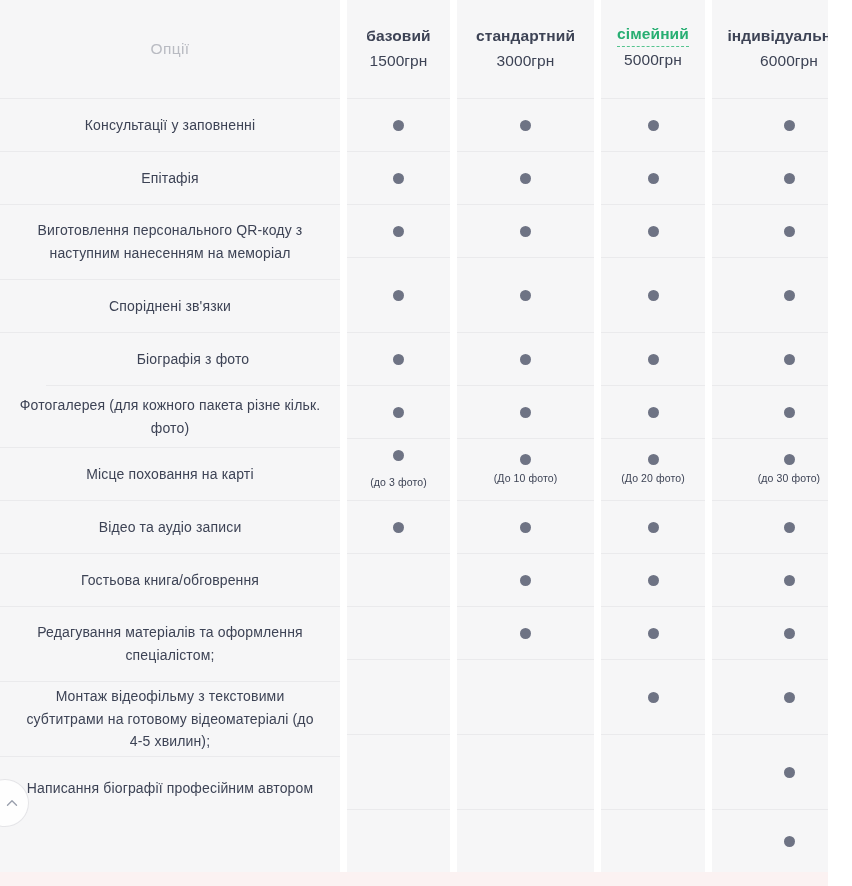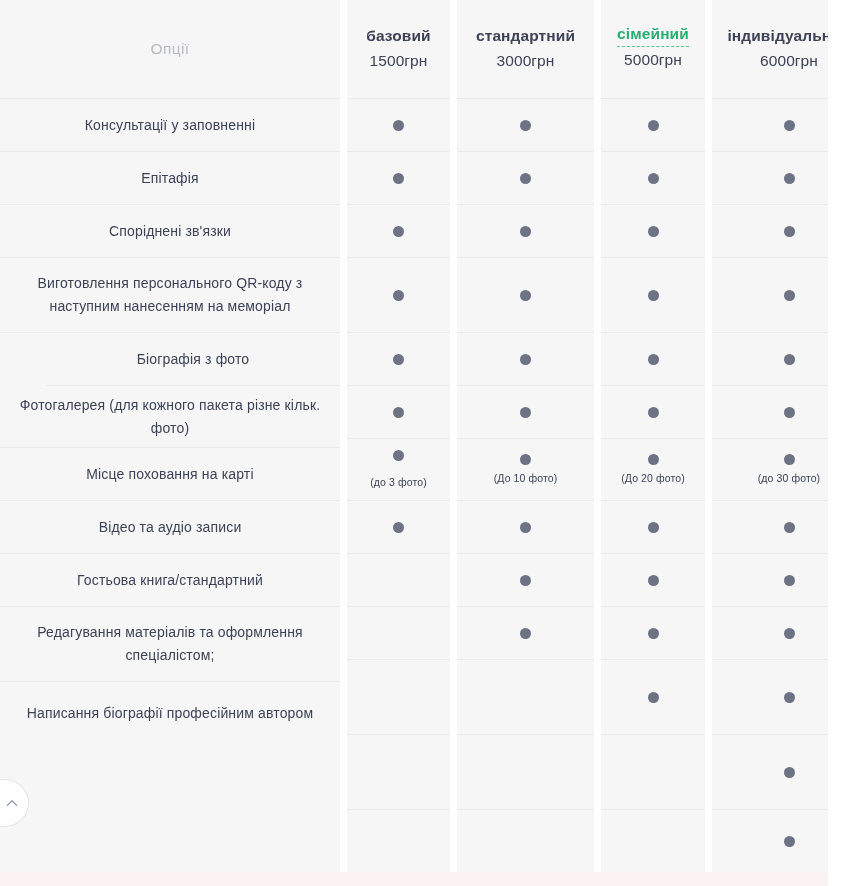--- a/index.html
+++ b/index.html
@@ -163,43 +163,46 @@
       <div class="hcell">
         <span class="options-title">Опції</span>
       </div>
 
     <div class="cell" style="height: 53px; flex: 0 0 53px;">
           <span class="feature-label">Консультації у заповненні</span>
         </div>
         <div class="cell" style="height: 53px; flex: 0 0 53px;">
           <span class="feature-label">Епітафія</span>
         </div>
+        <div class="cell" style="height: 75px; flex: 0 0 75px;">
+          <span class="feature-label">Виготовлення персонального QR-коду з наступним нанесенням на меморіал</span>
+        </div>
         <div class="cell" style="height: 53px; flex: 0 0 53px;">
           <span class="feature-label">Споріднені зв'язки</span>
-        </div>
-        <div class="cell" style="height: 75px; flex: 0 0 75px;">
-          <span class="feature-label">Виготовлення персонального QR-коду з наступним нанесенням на меморіал</span>
         </div>
         <div class="cell" style="height: 53px; flex: 0 0 53px; margin-left: 46px;">
           <span class="feature-label">Біографія з фото</span>
         </div>
         <div class="cell" style="height: 62px; flex: 0 0 62px;">
           <span class="feature-label">Фотогалерея (для кожного пакета різне кільк. фото)</span>
         </div>
         <div class="cell" style="height: 53px; flex: 0 0 53px;">
           <span class="feature-label">Місце поховання на карті</span>
         </div>
         <div class="cell" style="height: 53px; flex: 0 0 53px;">
           <span class="feature-label">Відео та аудіо записи</span>
         </div>
         <div class="cell" style="height: 53px; flex: 0 0 53px;">
-          <span class="feature-label">Гостьова книга/стандартний</span>
+          <span class="feature-label">Гостьова книга/обговрення</span>
         </div>
         <div class="cell" style="height: 75px; flex: 0 0 75px;">
           <span class="feature-label">Редагування матеріалів та оформлення спеціалістом;</span>
+        </div>
+        <div class="cell" style="height: 75px; flex: 0 0 75px;">
+          <span class="feature-label">Монтаж відеофільму з текстовими субтитрами на готовому відеоматеріалі (до 4-5 хвилин);</span>
         </div>
         <div class="cell" style="height: 62px; flex: 0 0 62px;">
           <span class="feature-label">Написання біографії професійним автором</span>
         </div>
       </div>
 
     <div class="col-gap"></div>
 
   <div class="col col-plan" style="width: 103px; flex: 0 0 103px;">
         <div class="hcell">

